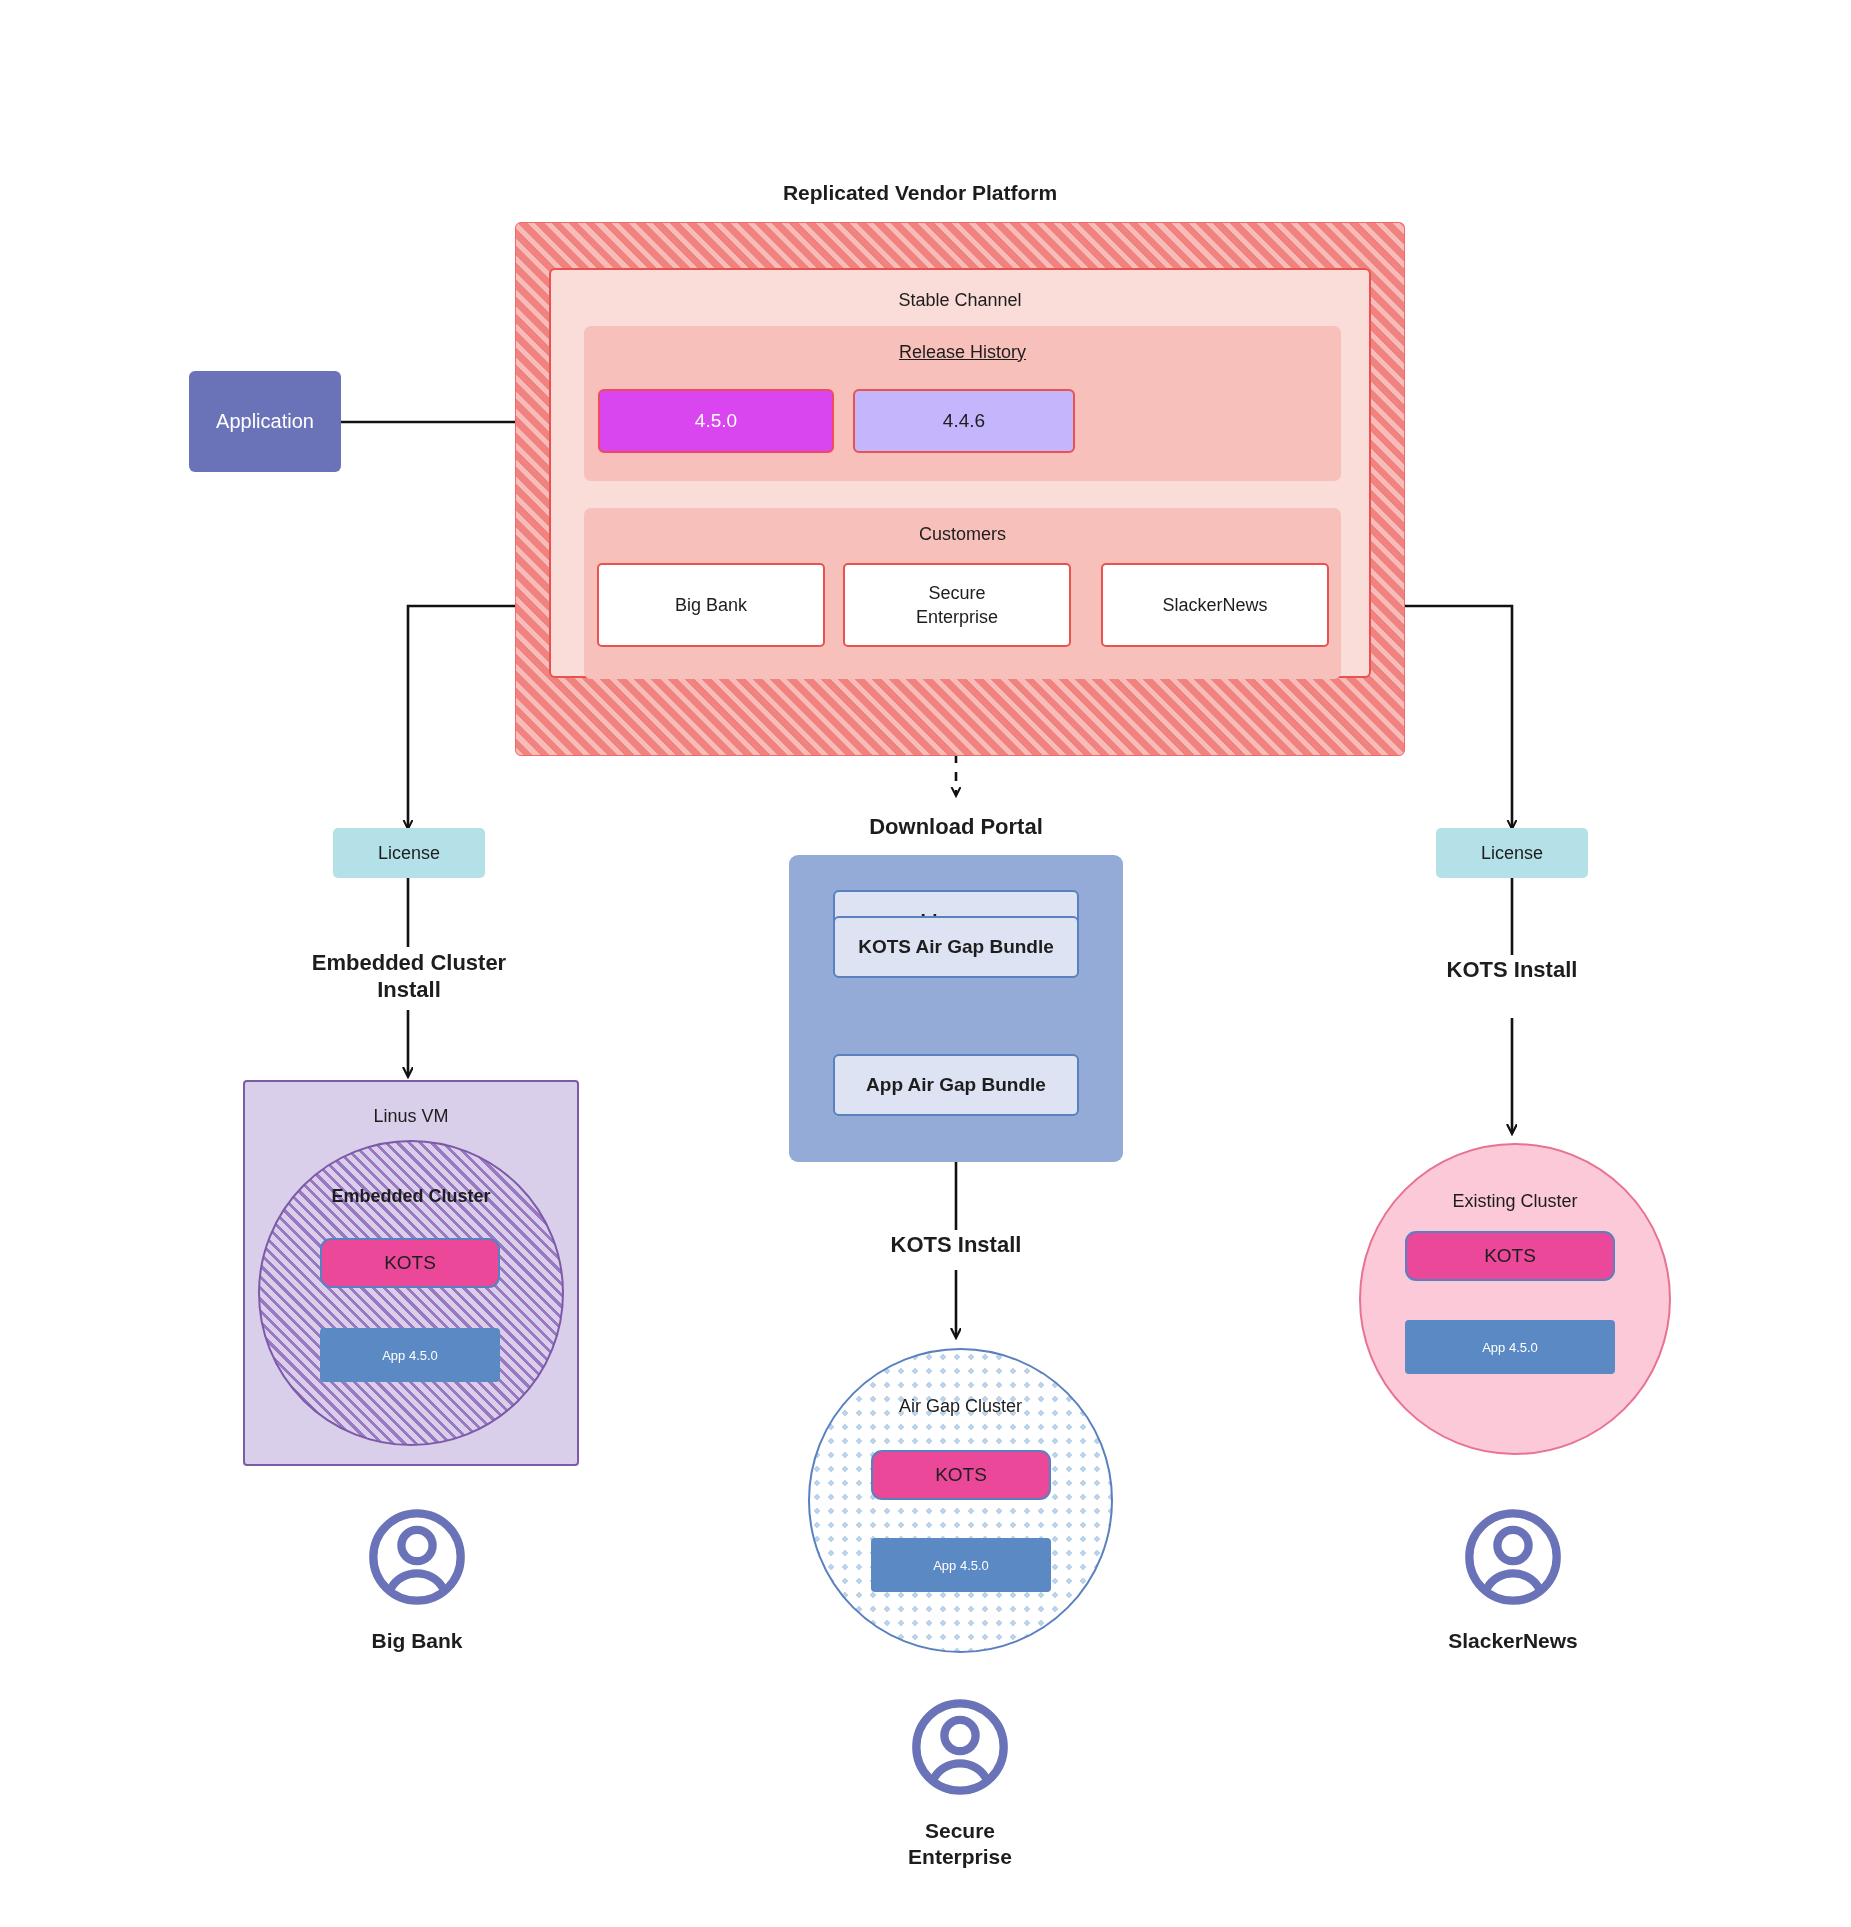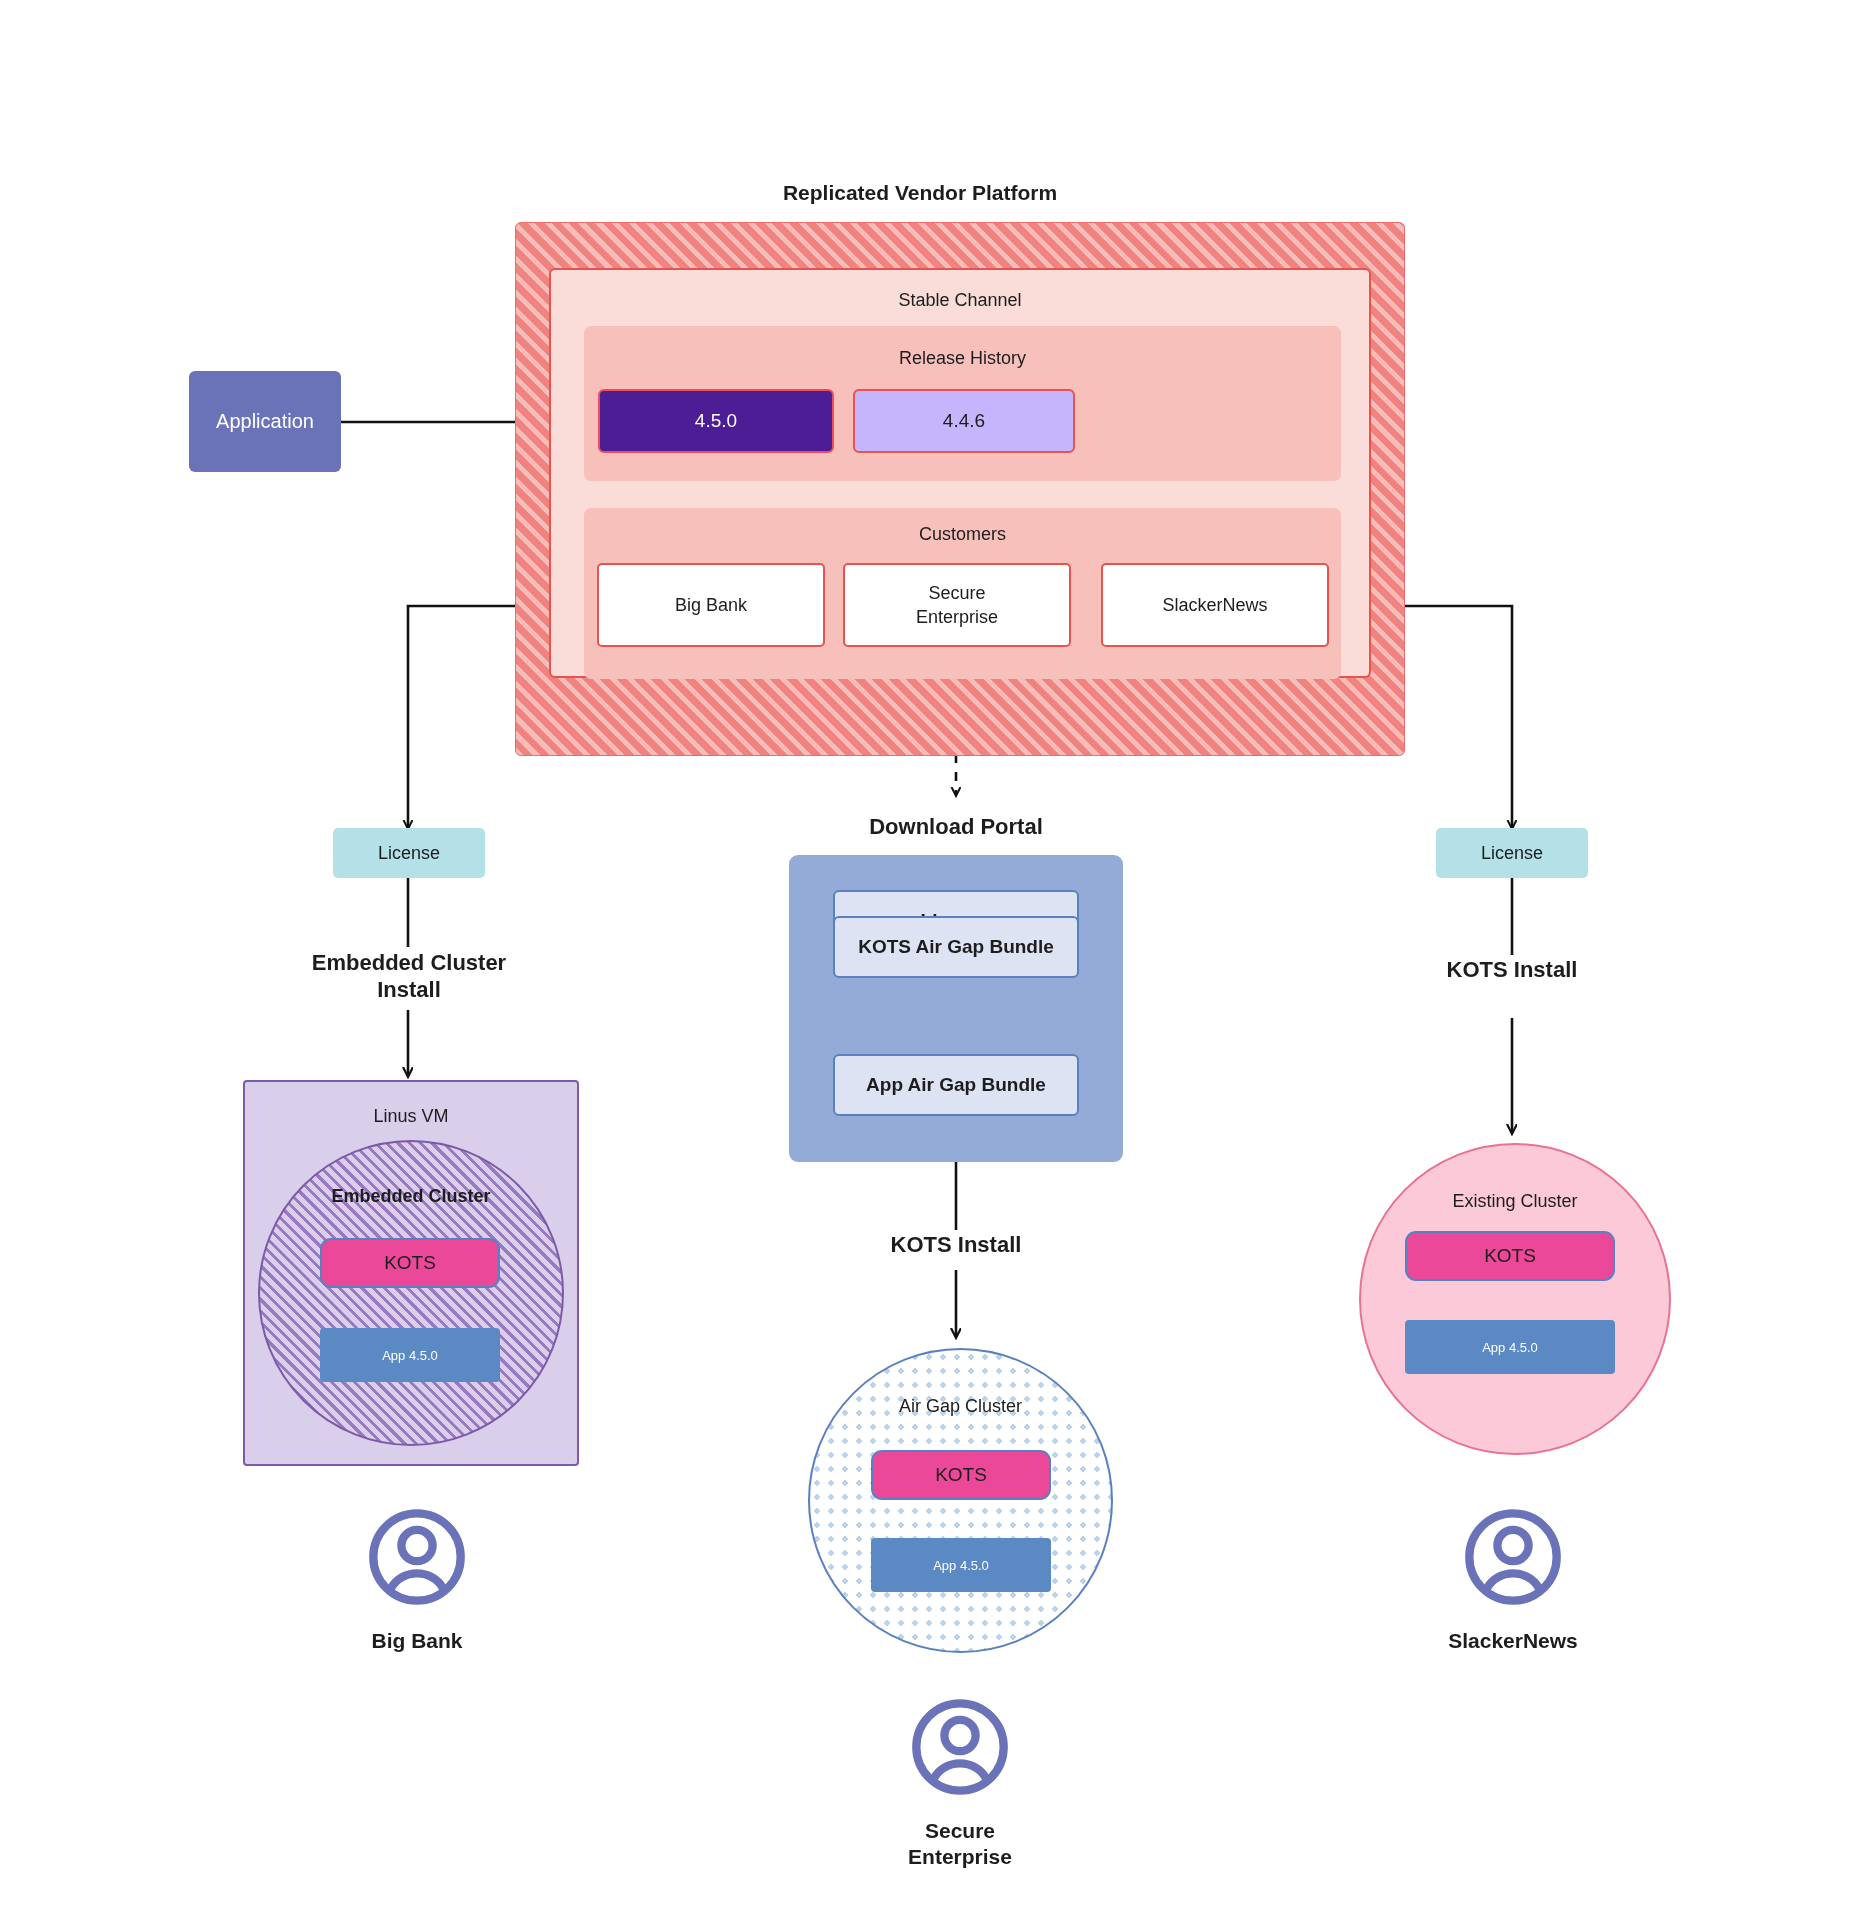--- a/index.html
+++ b/index.html
@@ -28,21 +28,21 @@
     background:#f8c0ba;
     border-radius:7px;
   }
   .sec-label{font-size:18px;font-weight:400;color:#1d1d1d;}
 
   .rel-box{
     border:2px solid #e8524f;
     border-radius:6px;
     font-size:19px;
   }
-  .rel-box.active{background:#4c1d95;color:#ffffff;border-color:#ed4c5c;}
+  .rel-box.active{background:#d946ef;color:#ffffff;border-color:#ed4c5c;}
   .rel-box.idle{background:#c4b5fd;color:#1d1d1d;}
 
   .cust-box{
     background:#ffffff;
     border:2px solid #e8524f;
     border-radius:5px;
     font-size:18px;
     color:#1d1d1d;
     line-height:1.35;
   }
@@ -169,21 +169,21 @@
 
   <div class="abs ctr vp-title" style="left:620px;top:178px;width:600px;height:30px;">Replicated Vendor Platform</div>
 
   <div class="abs vp-outer" style="left:515px;top:222px;width:890px;height:534px;"></div>
 
   <div class="abs vp-inner" style="left:549px;top:268px;width:822px;height:410px;">
     <div class="ctr sec-label" style="position:absolute;left:0;top:18px;width:100%;height:24px;">Stable Channel</div>
   </div>
 
   <div class="abs vp-section" style="left:584px;top:326px;width:757px;height:155px;">
-    <div class="ctr sec-label" style="position:absolute;left:0;top:20px;width:100%;height:24px;">Release History</div>
+    <div class="ctr sec-label" style="position:absolute;left:0;top:14px;width:100%;height:24px;text-decoration:underline;">Release History</div>
   </div>
   <div class="abs ctr rel-box active" style="left:598px;top:389px;width:236px;height:64px;">4.5.0</div>
   <div class="abs ctr rel-box idle" style="left:853px;top:389px;width:222px;height:64px;">4.4.6</div>
 
   <div class="abs vp-section" style="left:584px;top:508px;width:757px;height:171px;">
     <div class="ctr sec-label" style="position:absolute;left:0;top:14px;width:100%;height:24px;">Customers</div>
   </div>
   <div class="abs ctr cust-box" style="left:597px;top:563px;width:228px;height:84px;white-space:pre-line;">Big Bank</div>
   <div class="abs ctr cust-box" style="left:843px;top:563px;width:228px;height:84px;white-space:pre-line;">Secure
 Enterprise</div>

